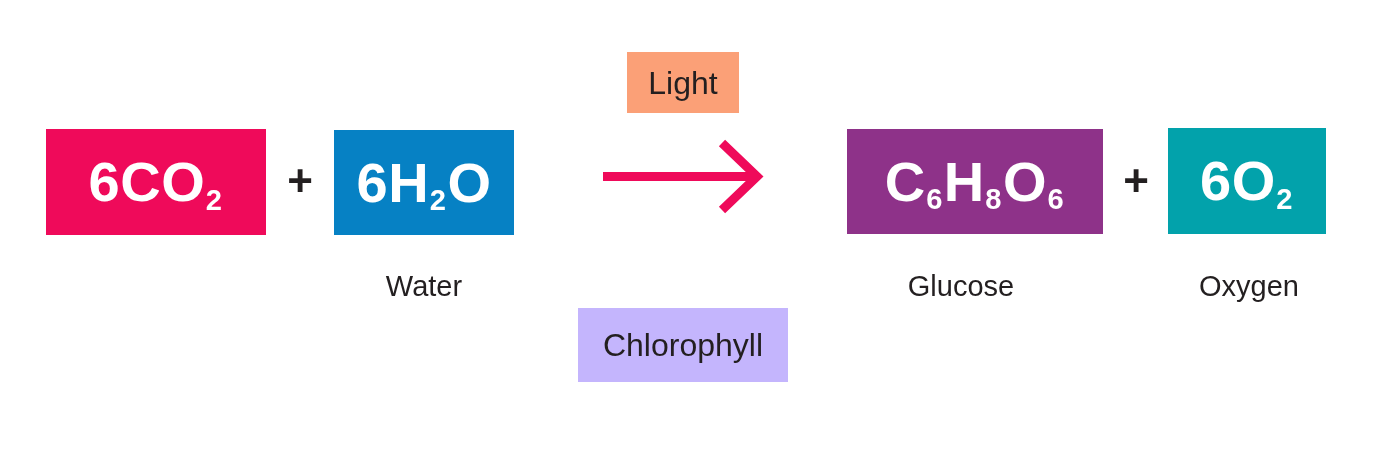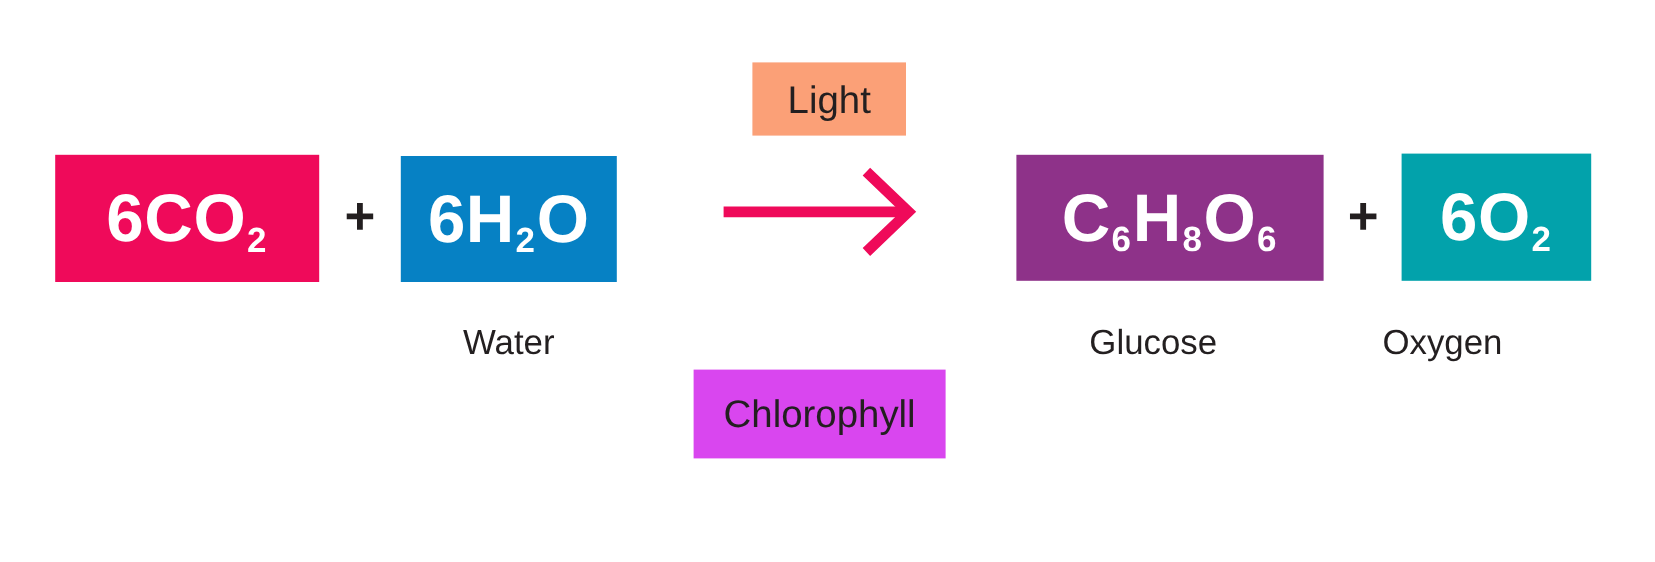--- a/index.html
+++ b/index.html
@@ -77,43 +77,43 @@
     font-weight: 400;
     font-size: 29px;
     line-height: 1.1;
     color: #231f20;
     text-align: center;
     white-space: nowrap;
   }
   #label-co2     { left: 16px;  top: 271px; width: 280px; }
   #label-h2o     { left: 324px; top: 271px; width: 200px; }
   #label-glucose { left: 833px; top: 271px; width: 256px; }
-  #label-oxygen  { left: 1113px;top: 271px; width: 178px; }
+  #label-oxygen  { left: 1160px;top: 271px; width: 178px; }
 
   
   .cond-box {
     position: absolute;
     display: flex;
     align-items: center;
     justify-content: center;
     box-sizing: border-box;
     font-family: "Liberation Sans", sans-serif;
     font-weight: 400;
     line-height: 1;
     color: #231f20;
     white-space: nowrap;
   }
   #box-light {
-    left: 627px; top: 52px; width: 128px; height: 61px;
+    left: 627px; top: 52px; width: 112px; height: 61px;
     background: #fba077;
     font-size: 32px;
   }
   #box-chlorophyll {
     left: 578px; top: 308px; width: 210px; height: 74px;
-    background: #d946ef;
+    background: #c4b5fd;
     font-size: 32px;
   }
 
   
   #arrow {
     position: absolute;
     left: 598px;
     top: 138px;
     width: 170px;
     height: 80px;

